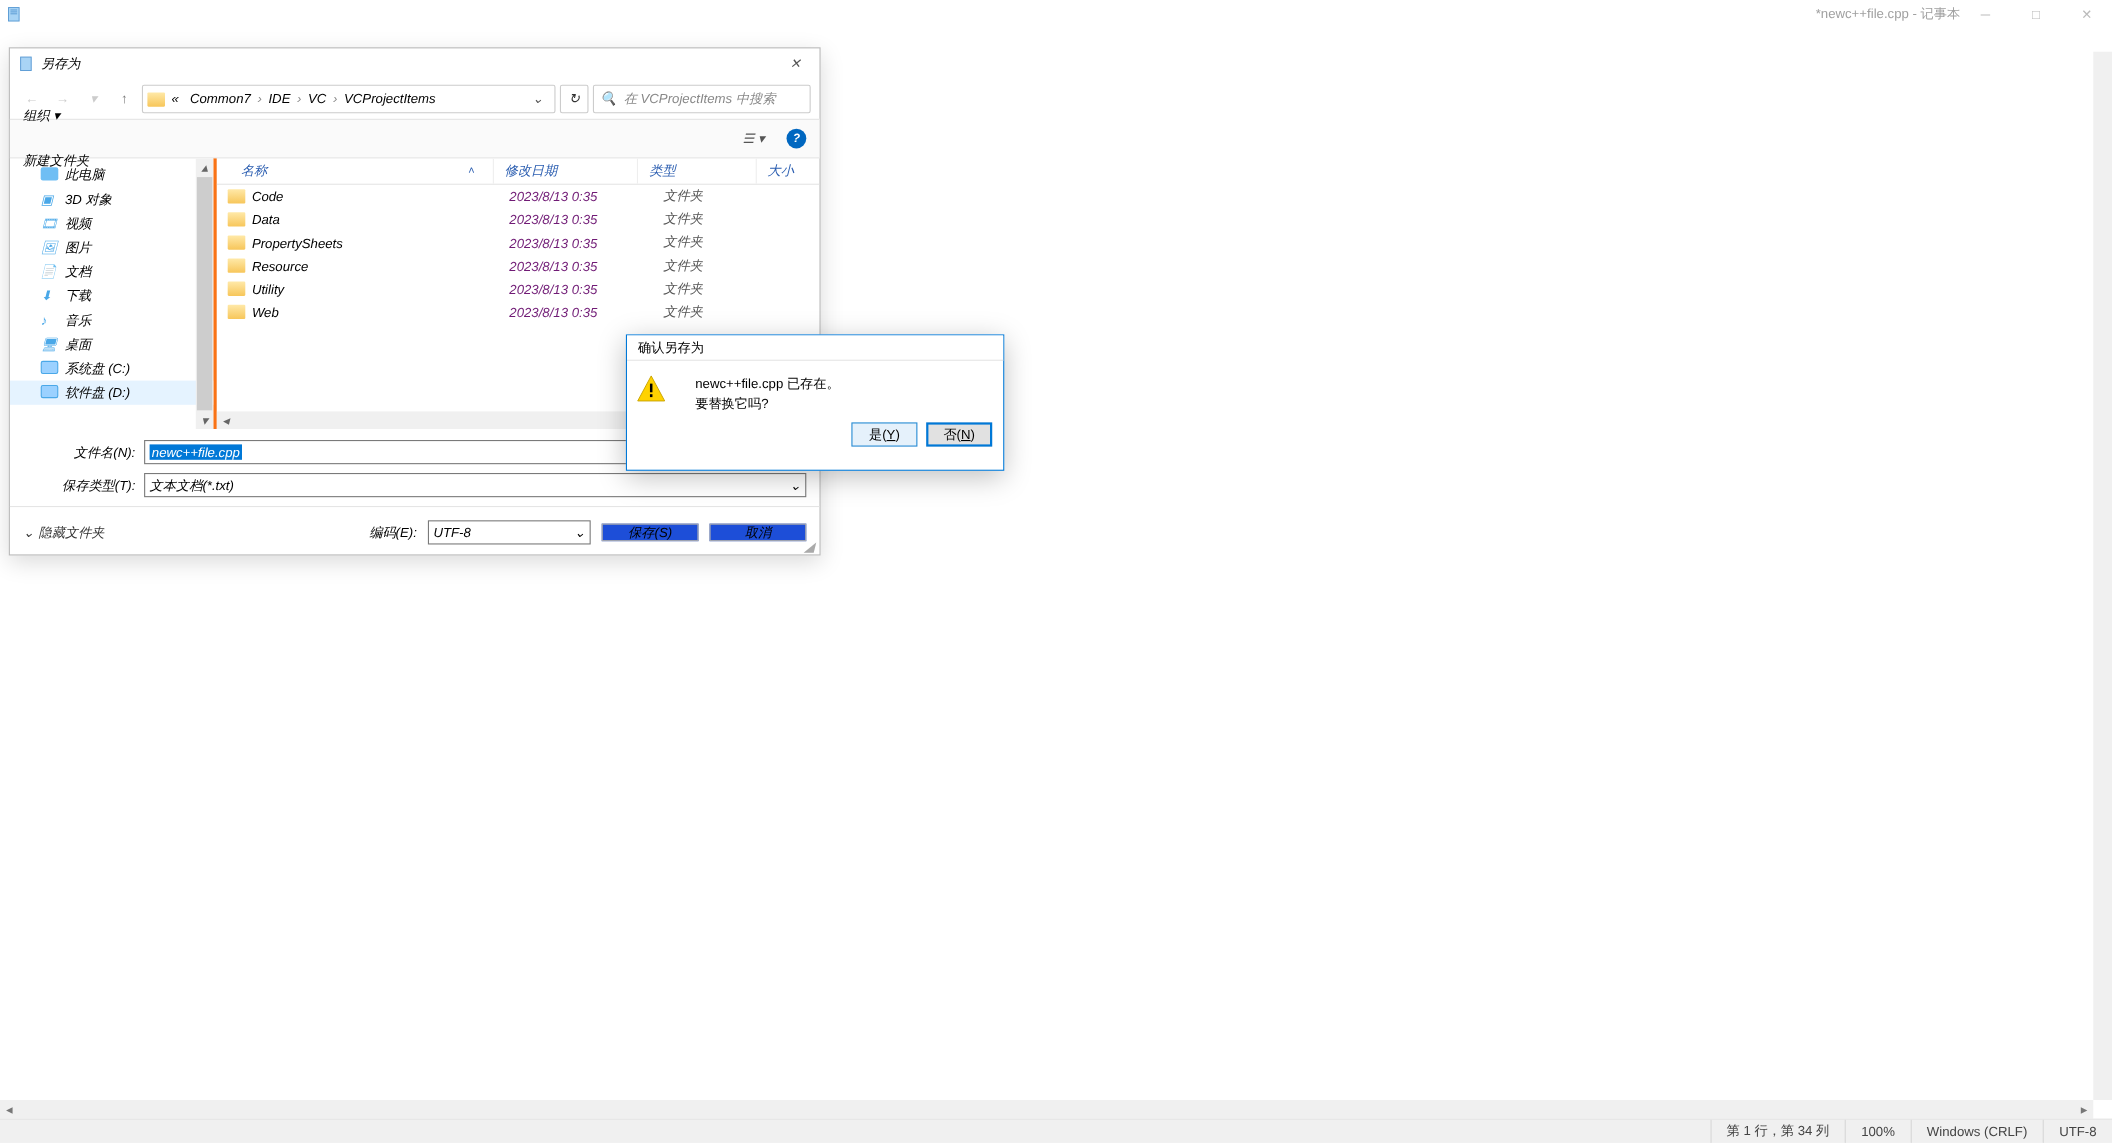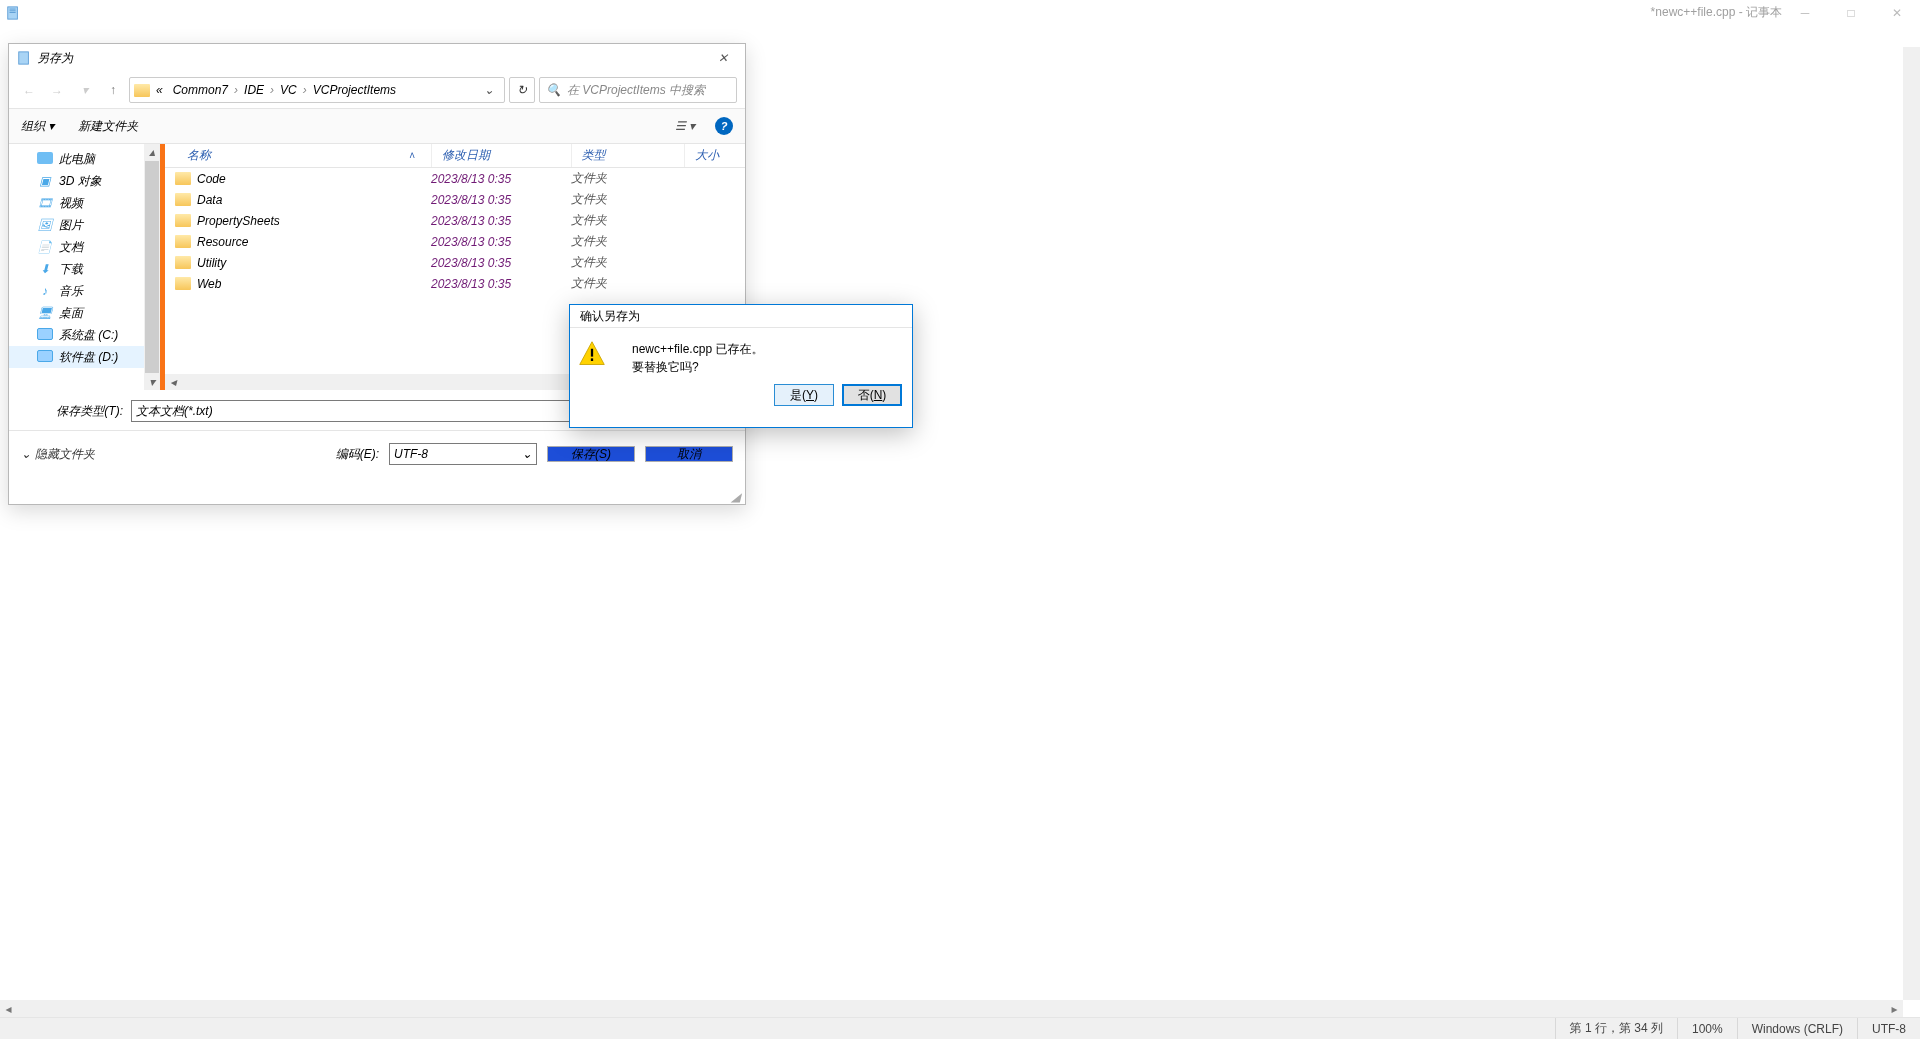--- a/index.html
+++ b/index.html
@@ -30,27 +30,27 @@
   .sa-nav { height: 36px; display: flex; align-items: center; gap: 4px; padding: 0 8px; }
   .sa-nav .navbtn { width: 24px; height: 24px; display: flex; align-items: center; justify-content: center; color: #777; }
   .sa-nav .navbtn.disabled { color: #ccc; }
   .sa-addr { flex: 1; height: 26px; border: 1px solid #ccc; border-radius: 2px; display: flex; align-items: center; padding: 0 4px; gap: 2px; overflow: hidden; }
   .sa-addr .crumb { padding: 2px 4px; white-space: nowrap; }
   .sa-addr .sep { color: #888; }
   .sa-addr .dropdown { margin-left: auto; color: #555; padding: 0 6px; }
   .sa-refresh { width: 26px; height: 26px; border: 1px solid #ccc; border-radius: 2px; display: flex; align-items: center; justify-content: center; color: #333; }
   .sa-search { width: 198px; height: 26px; border: 1px solid #ccc; border-radius: 2px; display: flex; align-items: center; padding: 0 6px; color: #888; gap: 6px; }
   .sa-toolbar { height: 36px; border-top: 1px solid #e5e5e5; border-bottom: 1px solid #e5e5e5; display: flex; align-items: center; padding: 0 12px; gap: 24px; background: #fafafa; }
-  .sa-toolbar .left { display: flex; gap: 24px; }
+  .sa-toolbar .left { display: flex; gap: 24px; flex-direction: column; }
   .sa-toolbar .right { margin-left: auto; display: flex; gap: 12px; align-items: center; }
   .sa-toolbar .viewbtn { width: 36px; height: 22px; border: 1px solid transparent; display: flex; align-items: center; justify-content: center; color: #555; }
   .help-icon { width: 18px; height: 18px; border-radius: 50%; background: #0067c0; color: #fff; display: flex; align-items: center; justify-content: center; font-weight: bold; font-size: 11px; }
 
   .sa-body { display: flex; height: 246px; }
-  .sa-tree { width: 156px; border-right: 5px solid #f97316; overflow-y: auto; position: relative; text-align: center; }
+  .sa-tree { width: 188px; border-right: 3px solid #f97316; overflow-y: auto; position: relative; }
   .sa-tree-inner { padding: 4px 0; }
   .tree-item { height: 22px; display: flex; align-items: center; padding-left: 28px; gap: 6px; cursor: default; }
   .tree-item.selected { background: #e5f3ff; }
   .tree-item .ticon { width: 16px; height: 14px; flex-shrink: 0; }
   .tree-scroll { position: absolute; right: 0; top: 0; bottom: 0; width: 16px; background: #f0f0f0; display: flex; flex-direction: column; }
   .tree-scroll .sbtn { height: 16px; display: flex; align-items: center; justify-content: center; color: #666; }
   .tree-scroll .thumb { flex: 1; margin: 1px; background: #cdcdcd; }
 
   .sa-list { flex: 1; position: relative; overflow: hidden; }
   .list-header { height: 24px; border-bottom: 1px solid #e5e5e5; display: flex; align-items: center; color: #2a5db0; padding-left: 12px; }
@@ -299,20 +299,26 @@
       <div class="list-scroll-h">
         <div class="sbtn">◂</div>
         <div class="track"></div>
         <div class="sbtn">▸</div>
       </div>
     </div>
   </div>
 
   <div class="sa-fields">
     <div class="field-row">
+      <label>文件名(N):</label>
+      <div class="input">
+          <span class="selected">newc++file.cpp</span>
+        </div>
+    </div>
+    <div class="field-row">
       <label>保存类型(T):</label>
       <div class="input sel">
           <span>文本文档(*.txt)</span>
           <span>⌄</span>
         </div>
     </div>
   </div>
 
   <div class="sa-bottom">
     <div class="hide">

